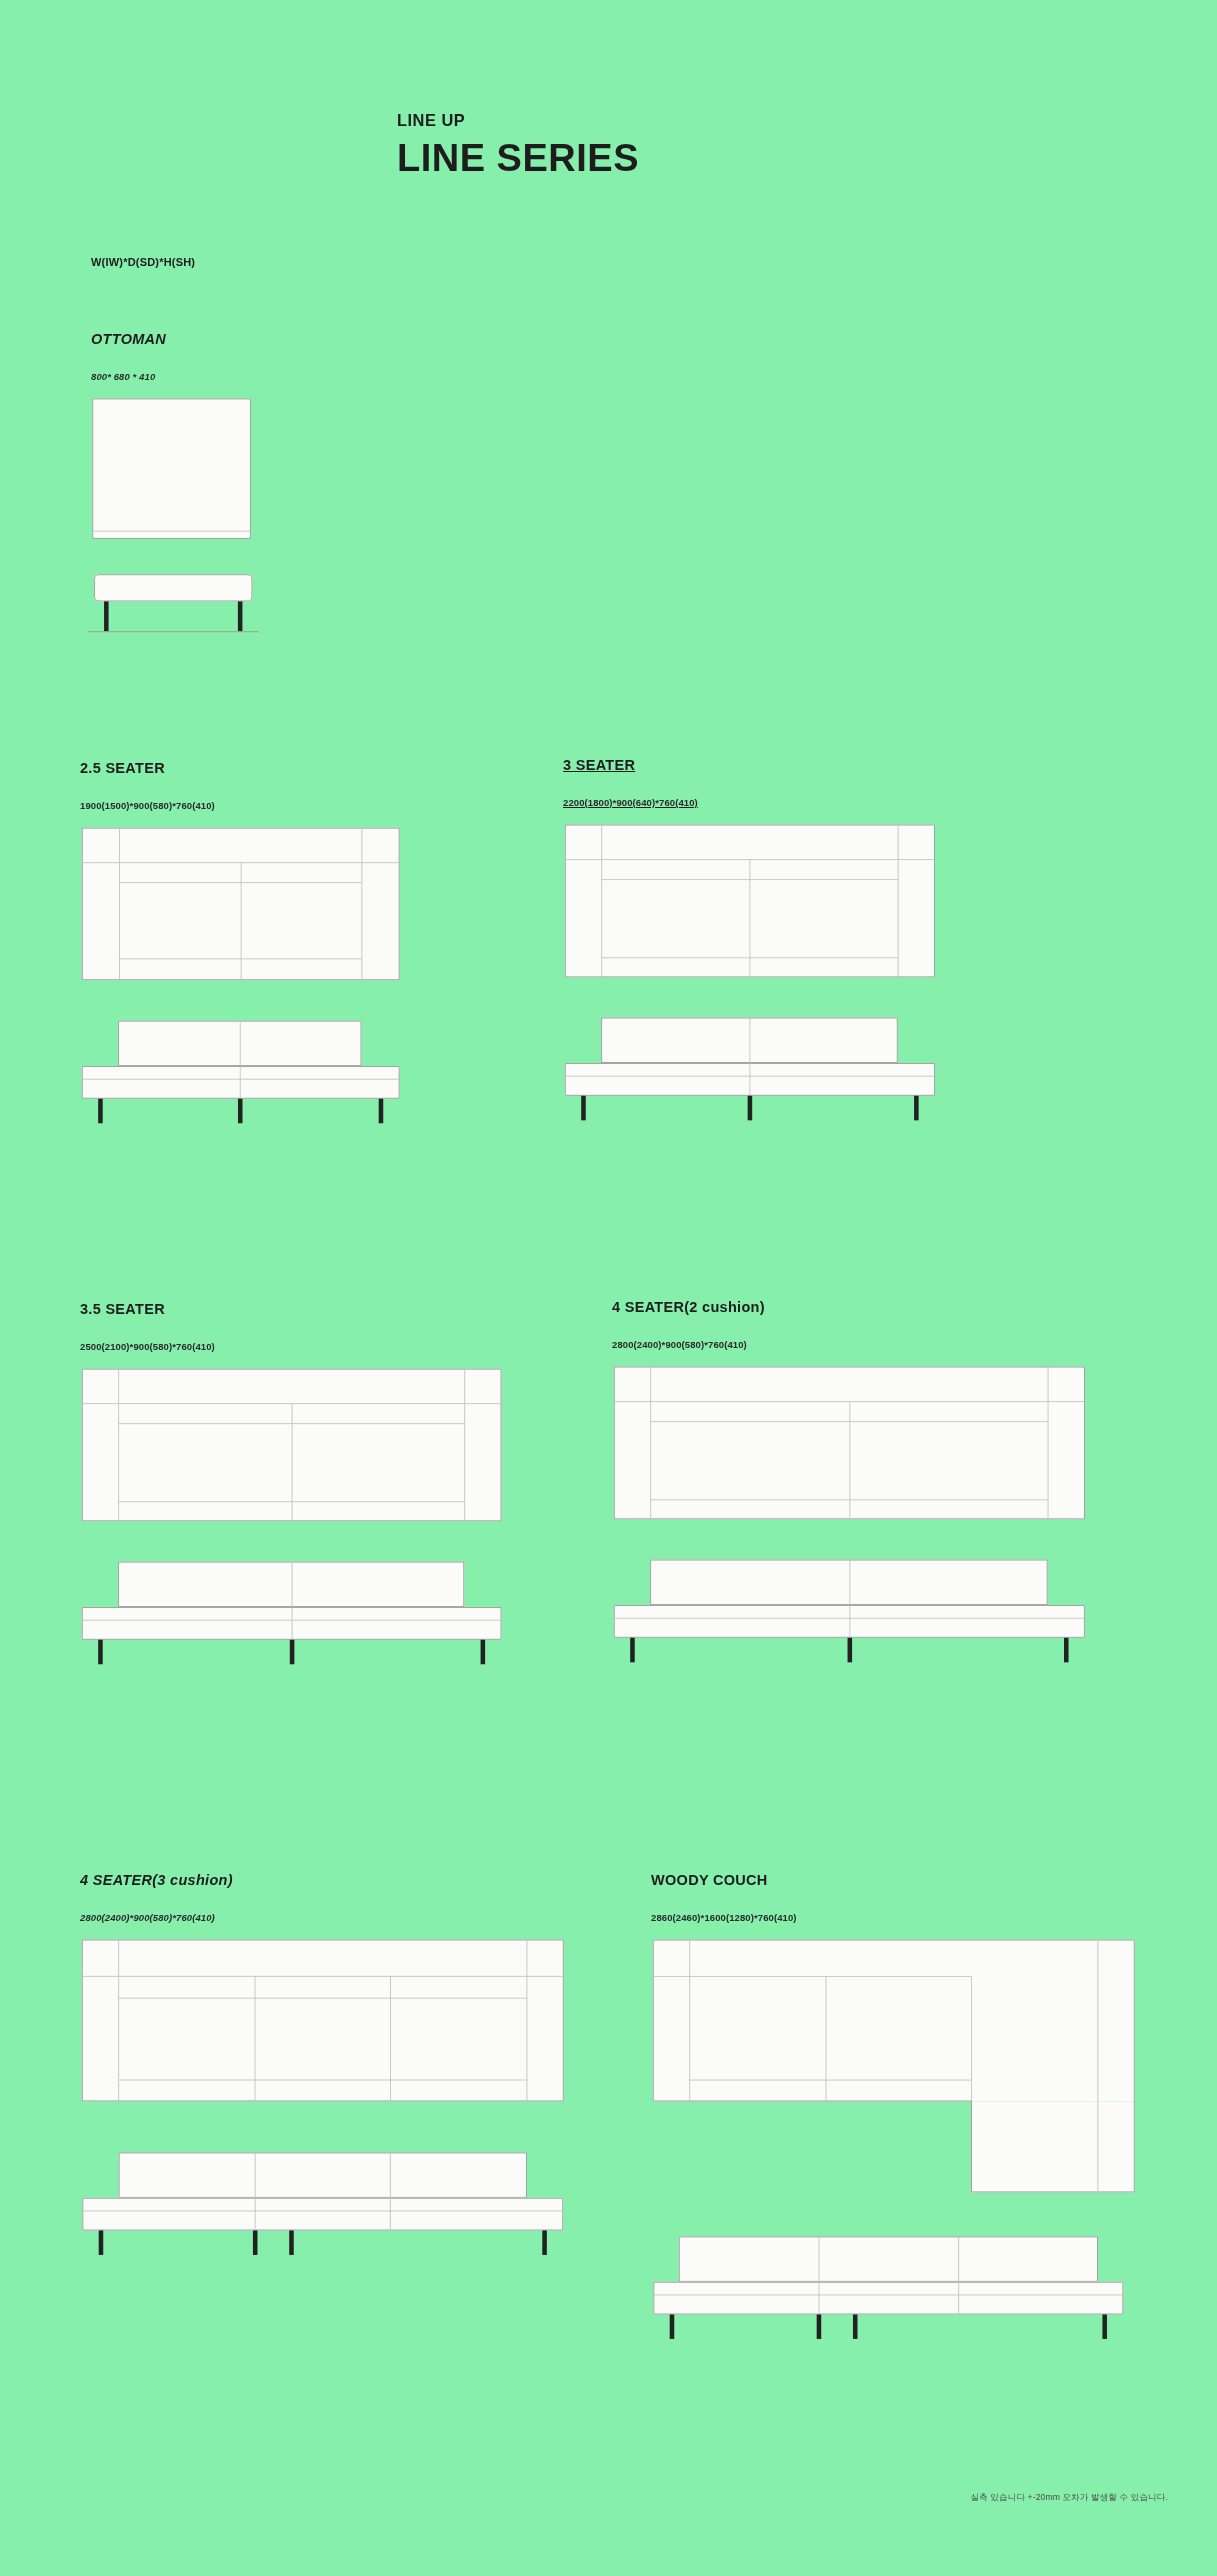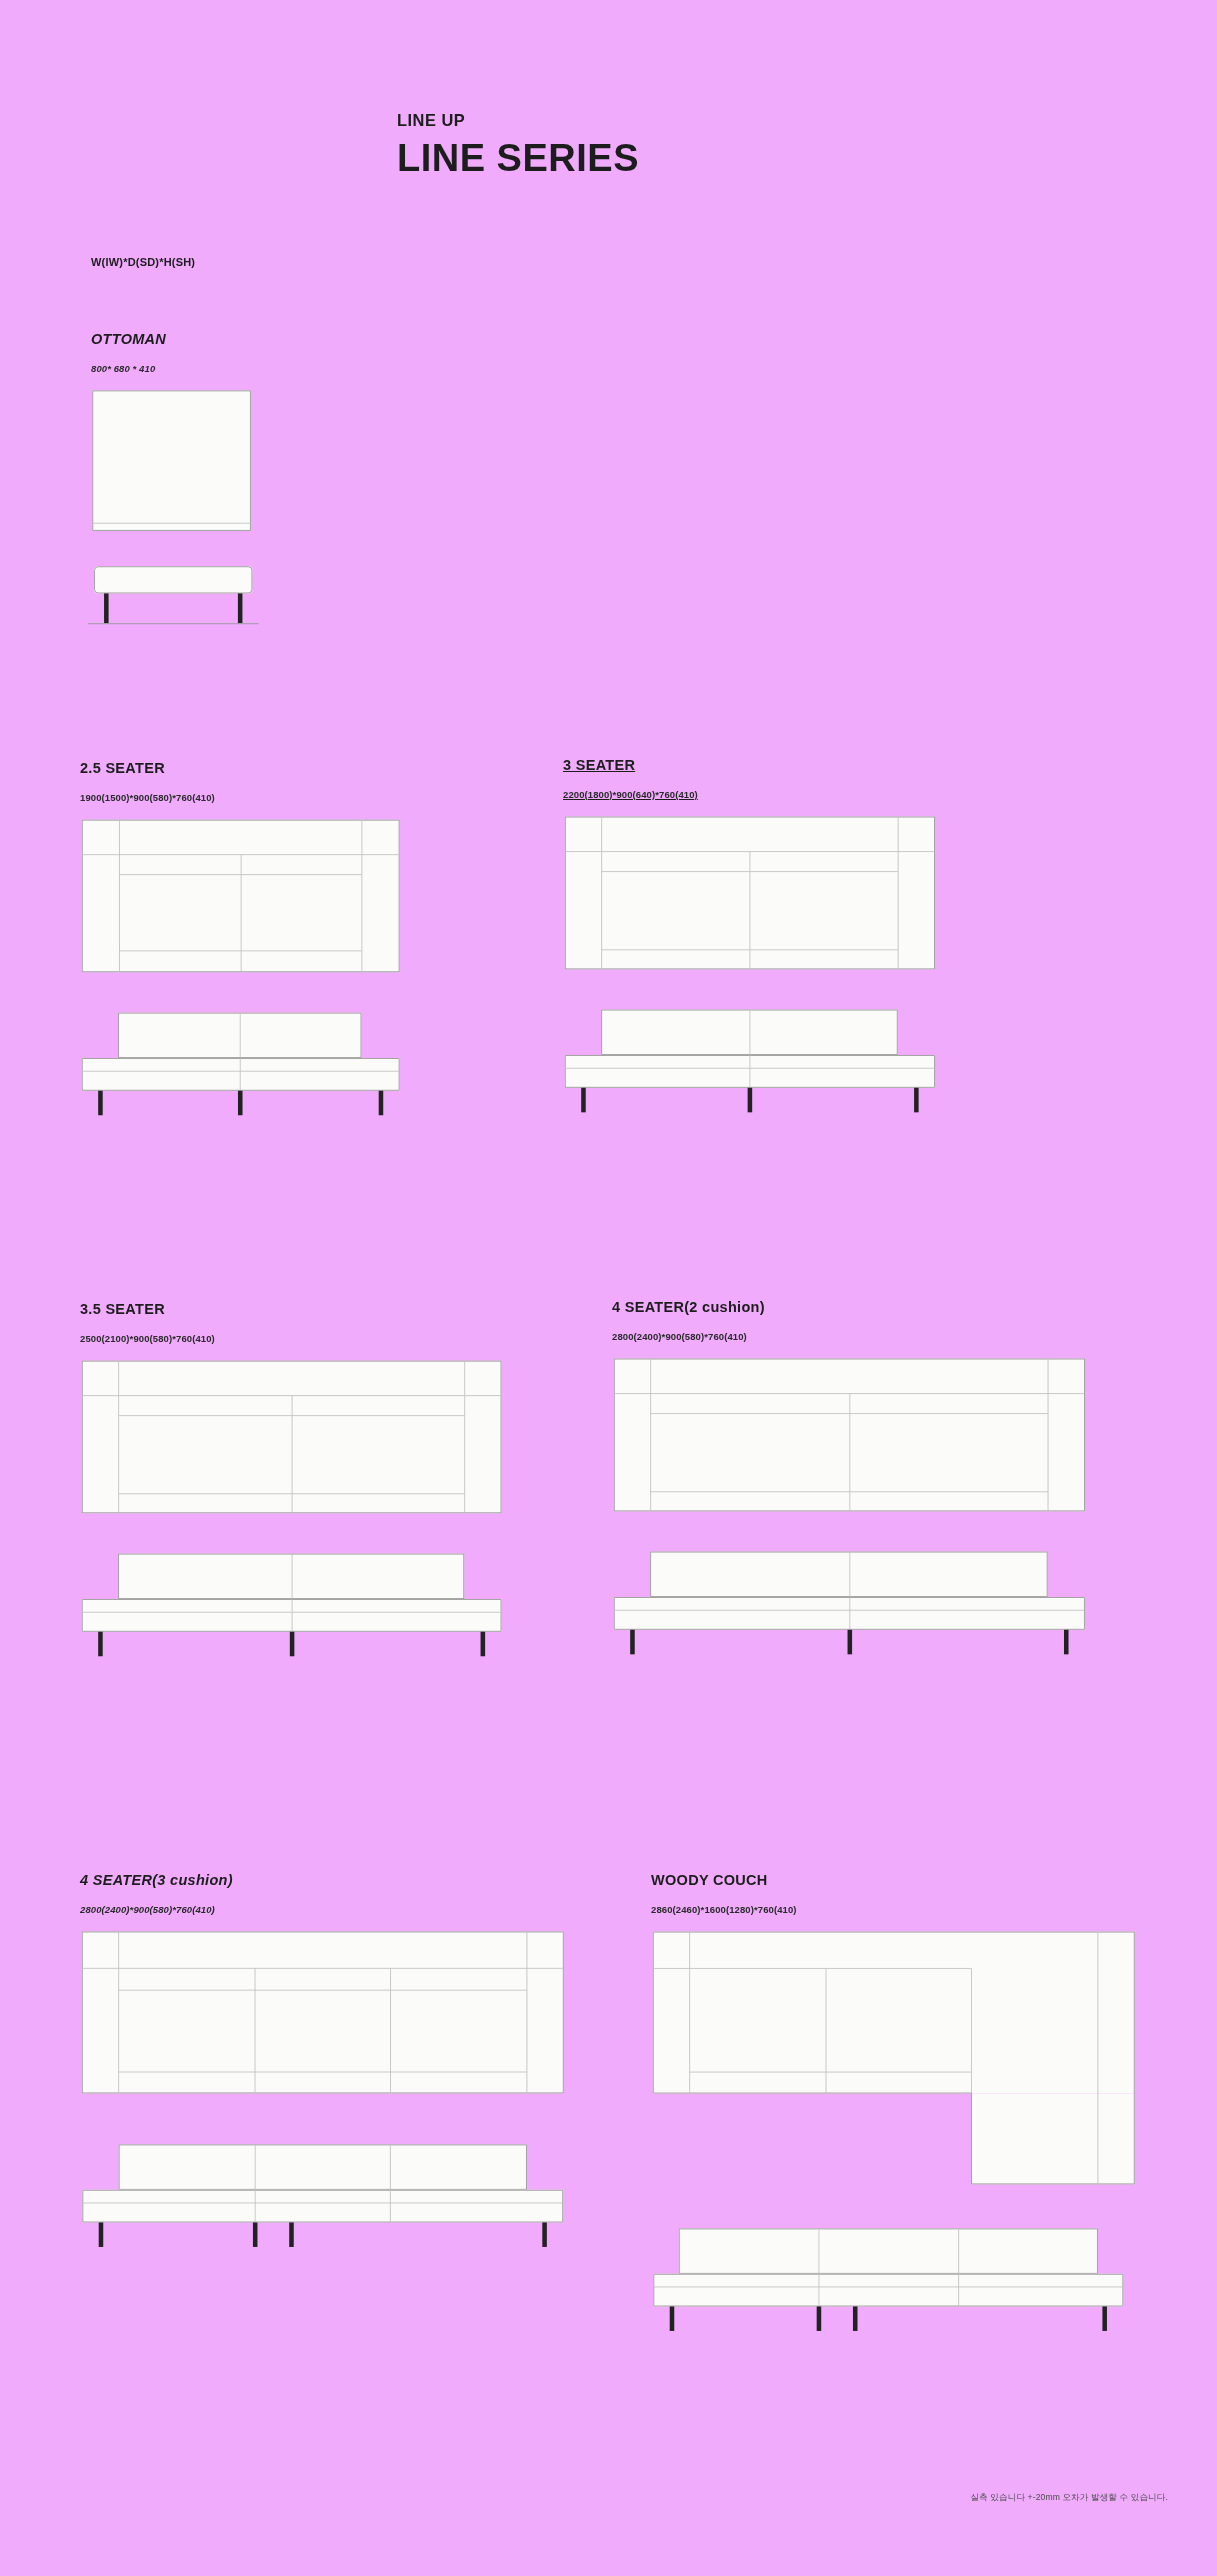--- a/index.html
+++ b/index.html
@@ -12,21 +12,21 @@
     height: 2576px;
     font-family: "Liberation Sans", sans-serif;
     color: #1d1d1d;
     position: relative;
     overflow: hidden;
   }
   .page {
     position: relative;
     width: 1218px;
     height: 2576px;
-    background: #f0abfc;
+    background: #86efac;
   }
 
   
   .header {
     position: absolute;
     left: 397px;
     top: 111px;
   }
   .header .kicker {
     font-size: 16.4px;
@@ -60,21 +60,21 @@
     font-size: 14.5px;
     font-weight: bold;
     letter-spacing: 0.3px;
     color: #1d1d1d;
   }
   .group .g-dims {
     font-size: 9.5px;
     font-weight: bold;
     letter-spacing: 0.1px;
     color: #2a2a2a;
-    margin-top: 16px;
+    margin-top: 24px;
   }
   .group .views {
     position: relative;
     margin-top: 11px;
   }
 
   .footnote {
     position: absolute;
     right: 50px;
     top: 2492px;

